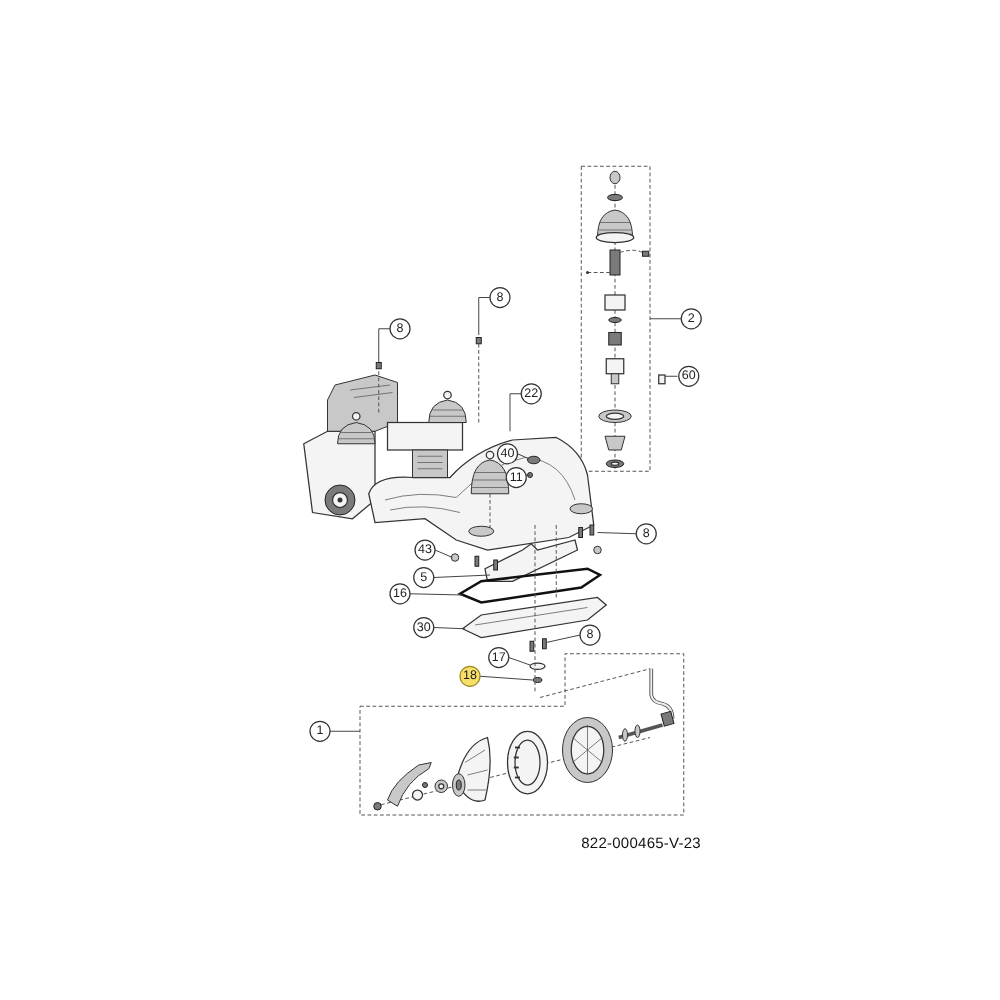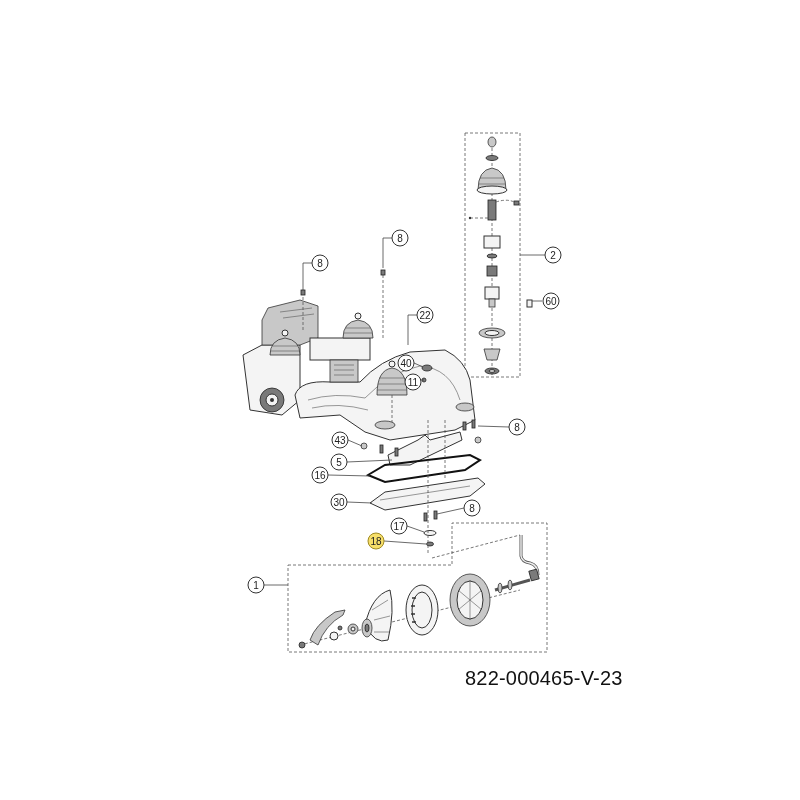--- a/index.html
+++ b/index.html
@@ -8,21 +8,21 @@
   #diagram { position: absolute; left: 0; top: 0; width: 800px; height: 800px; }
   .callout-circle { fill: #ffffff; stroke: #333333; stroke-width: 1; }
   .callout-circle.highlight { fill: #f7df6a; stroke: #a08a20; }
   .callout-text { font-family: "Liberation Sans", sans-serif; font-size: 10px; fill: #222; text-anchor: middle; dominant-baseline: central; }
   .leader { stroke: #444; stroke-width: 0.8; fill: none; }
   .dash { stroke: #555; stroke-width: 0.8; fill: none; stroke-dasharray: 3 2; }
   .part { fill: #f4f4f4; stroke: #333; stroke-width: 1; }
   .part-dark { fill: #7a7a7a; stroke: #222; stroke-width: 0.8; }
   .part-mid { fill: #c8c8c8; stroke: #333; stroke-width: 0.8; }
   .thin { stroke: #555; stroke-width: 0.6; fill: none; }
-  .doc-id { position: absolute; font-size: 20px; color: #111; letter-spacing: 0.2px; }
+  .doc-id { position: absolute; font-size: 12px; color: #111; letter-spacing: 0.2px; }
 </style>
 </head>
 <body>
 
 <svg id="diagram" viewBox="0 0 800 800" xmlns="http://www.w3.org/2000/svg">
 
   <g>
     <rect class="dash" x="465" y="133" width="55" height="244"></rect>
 
     <line class="dash" x1="492" y1="138" x2="492" y2="375"></line>

